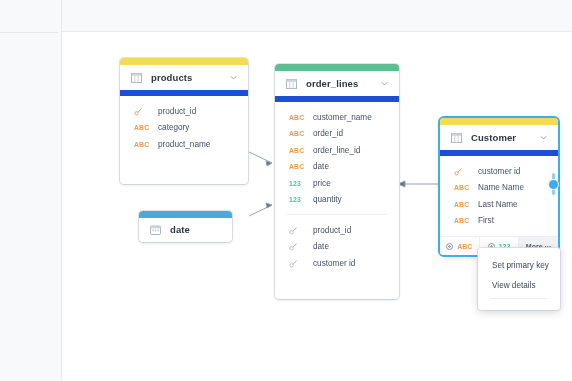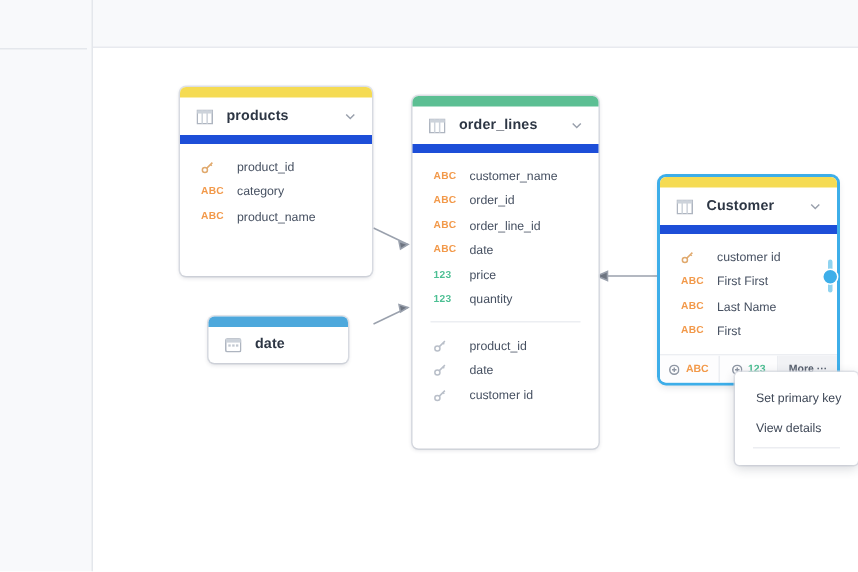--- a/index.html
+++ b/index.html
@@ -92,21 +92,21 @@
   }
   .handle-bar {
     position: absolute; width: 3px; height: 22px; border-radius: 2px;
     background: #8fd3f0; z-index: 7;
   }
 
   
   .menu {
     position: absolute; background: #ffffff; border-radius: 3px;
     box-shadow: 0 2px 8px rgba(30,40,60,.20), 0 0 0 1px rgba(226,229,235,.8);
-    padding: 7px 0 8px 0; z-index: 10; margin-left: 12px;
+    padding: 7px 0 8px 0; z-index: 10;
   }
   .menu-item {
     font-size: 8.2px; color: #3f4857; padding: 5.5px 14px 5.5px 14px;
     white-space: nowrap;
   }
   .menu-sep { height: 1px; background: #ecedf1; margin: 3px 12px; }
 </style>
 </head>
 <body>
 
@@ -274,21 +274,21 @@
         <span class="ftype key">
           <svg width="9" height="9" viewBox="0 0 9 9">
             <circle cx="2.6" cy="6.3" r="1.7" fill="none" stroke="#e0a96d" stroke-width="1"></circle>
             <path d="M3.9 5.1 L7.6 1.4 M6.3 2.7 L7.2 3.5" stroke="#e0a96d" stroke-width="1" fill="none"></path>
           </svg>
         </span>
         <span class="fname">customer id</span>
       </div>
       <div class="field">
         <span class="ftype abc">ABC</span>
-        <span class="fname">First First</span>
+        <span class="fname">Name Name</span>
       </div>
       <div class="field">
         <span class="ftype abc">ABC</span>
         <span class="fname">Last Name</span>
       </div>
       <div class="field">
         <span class="ftype abc">ABC</span>
         <span class="fname">First</span>
       </div>
     </div>

